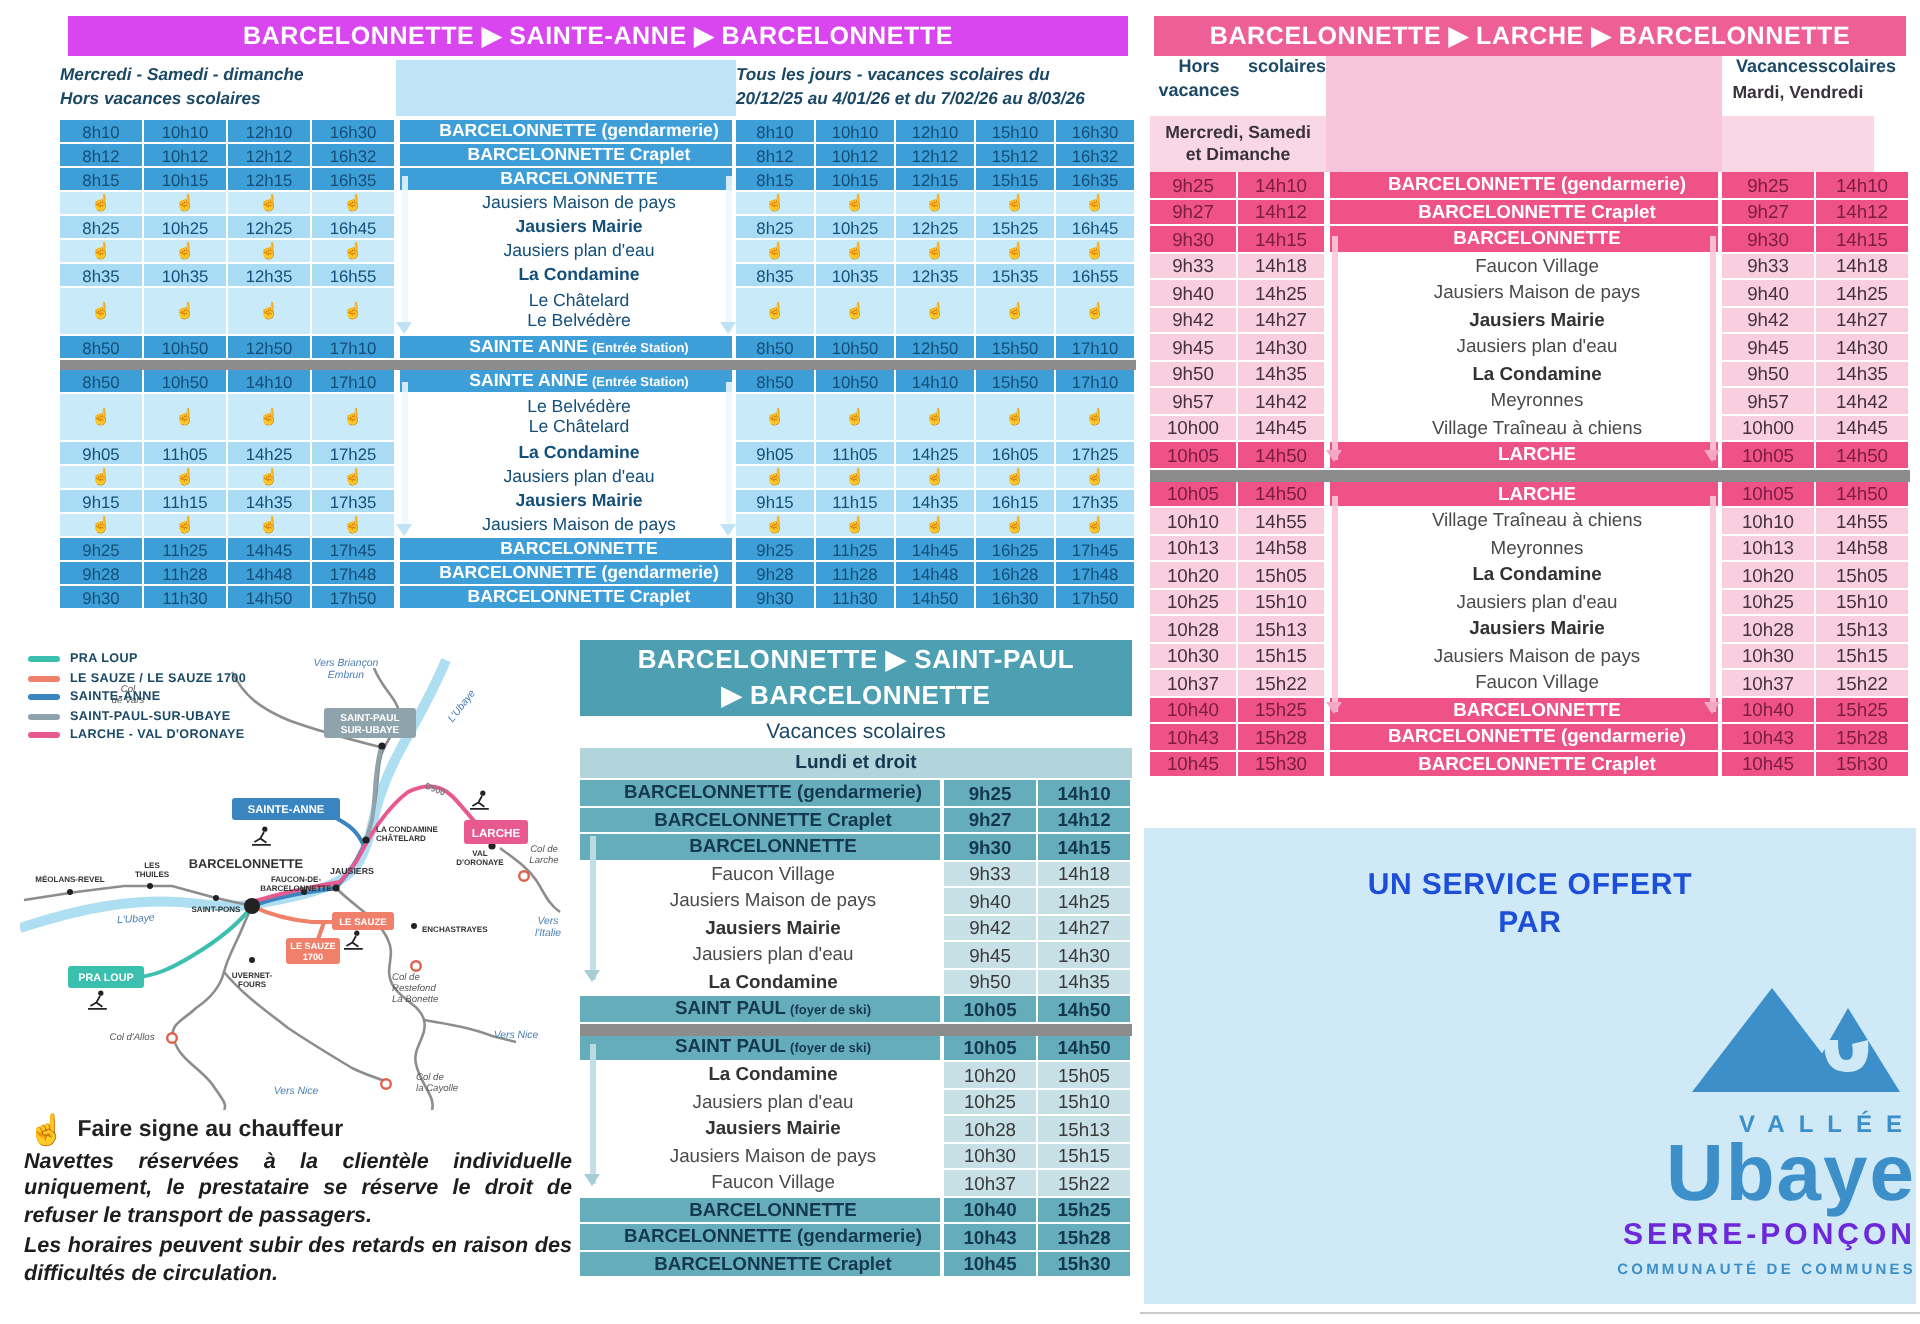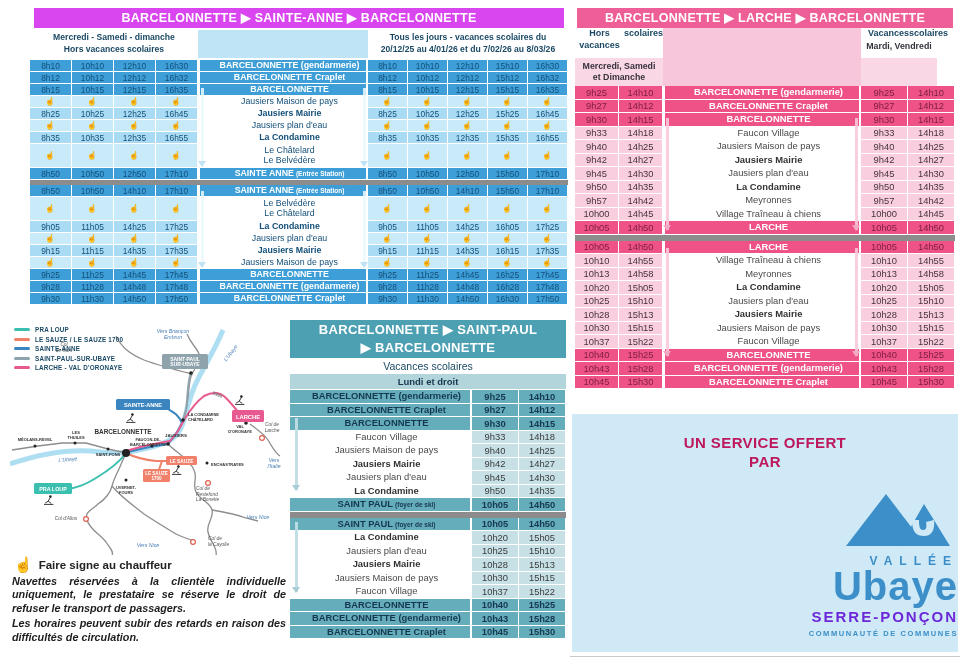--- a/index.html
+++ b/index.html
@@ -20,21 +20,21 @@
   .hand{font-size:8px;color:#6d9ab0;line-height:1;}
   .flowline{position:absolute;width:3px;z-index:3;}
   .flowline:after{content:"";position:absolute;bottom:-5px;left:-3px;border:4.5px solid transparent;}
   .fl-blue{background:rgba(235,248,254,.85);}  .fl-blue:after{border-top:6px solid #bfe3f5;}
   .fl-pink{background:rgba(250,200,220,.9);}   .fl-pink:after{border-top:6px solid #f5a8c6;}
   .fl-teal{background:rgba(190,221,227,.95);}  .fl-teal:after{border-top:6px solid #a9cdd6;}
 
   
   .blue{left:30px;top:8px;width:538px;}
   .blue .t-title{background:#d946ef;height:20px;line-height:20px;font-size:12.5px;margin:0 4px;}
-  .blue .t-heads{display:flex;height:32px;font-size:8.6px;font-weight:bold;color:#1b4965;text-align:center;}
+  .blue .t-heads{display:flex;height:32px;font-size:8.6px;font-weight:bold;color:#1b4965;font-style:italic;}
   .blue .t-heads .hl{width:168px;display:flex;flex-direction:column;justify-content:center;line-height:1.35;}
   .blue .t-heads .hm{width:170px;background:#bfe4f6;margin:2px 0;}
   .blue .t-heads .hr{width:200px;display:flex;flex-direction:column;justify-content:center;line-height:1.35;}
   .blue .row{height:12px;font-size:8.4px;}
   .blue .row.rh2{height:24px;}
   .blue .row.divider{height:5px;}
   .blue .tc{width:42px;}
   .blue .stopcell{width:170px;font-size:8.8px;}
   .blue .rc{width:40px;}
   .blue .city{background:#3d9ed8;color:#134f79;}
@@ -91,21 +91,21 @@
   .map text{font-family:"Liberation Sans",sans-serif;}
 
   
   .wave-note{left:14px;top:556px;font-size:11.5px;font-weight:bold;color:#222;display:flex;align-items:center;}
   .wave-note .big-hand{font-size:15px;color:#333;margin-right:6px;}
   .disclaimer{left:12px;top:575px;width:274px;font-style:italic;font-size:10.8px;line-height:1.25;color:#1d1d1d;font-weight:bold;text-align:justify;}
   .disclaimer p{margin:0 0 2px 0;}
 
   
   .service{left:572px;top:414px;width:386px;height:238px;background:#cfe9f6;}
-  .svc-title{margin-top:20px;text-align:center;font-size:15px;font-weight:bold;color:#be185d;line-height:1.25;white-space:pre-line;letter-spacing:.4px;}
+  .svc-title{margin-top:20px;text-align:center;font-size:15px;font-weight:bold;color:#1d4ed8;line-height:1.25;white-space:pre-line;letter-spacing:.4px;}
   .logo{margin-top:14px;text-align:right;}
   .logo .vallee{font-size:12px;font-weight:bold;color:#3c8fc8;letter-spacing:7px;margin:2px 0 0 28px;}
   .logo .ubaye{font-size:40px;font-weight:bold;color:#3c8fc8;letter-spacing:1px;line-height:.9;}
   .logo .serre{font-size:15px;font-weight:bold;color:#6d28d9;letter-spacing:2px;margin-top:4px;}
   .logo .cc{font-size:7.5px;font-weight:bold;color:#3c8fc8;letter-spacing:1.6px;margin-top:4px;}
   .hairline{left:570px;top:656px;width:390px;height:1px;background:#c9c9c9;}
 </style>
 </head>
 <body>
 

